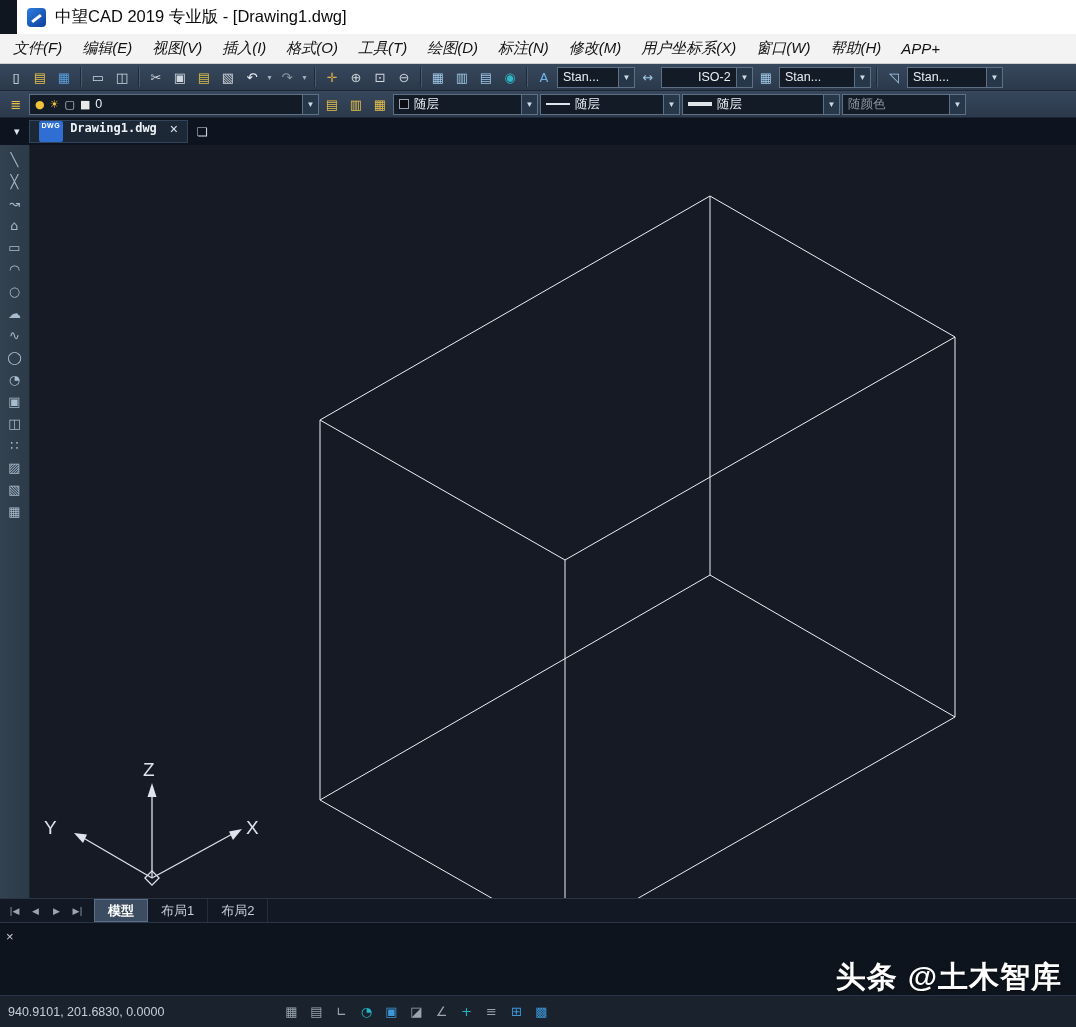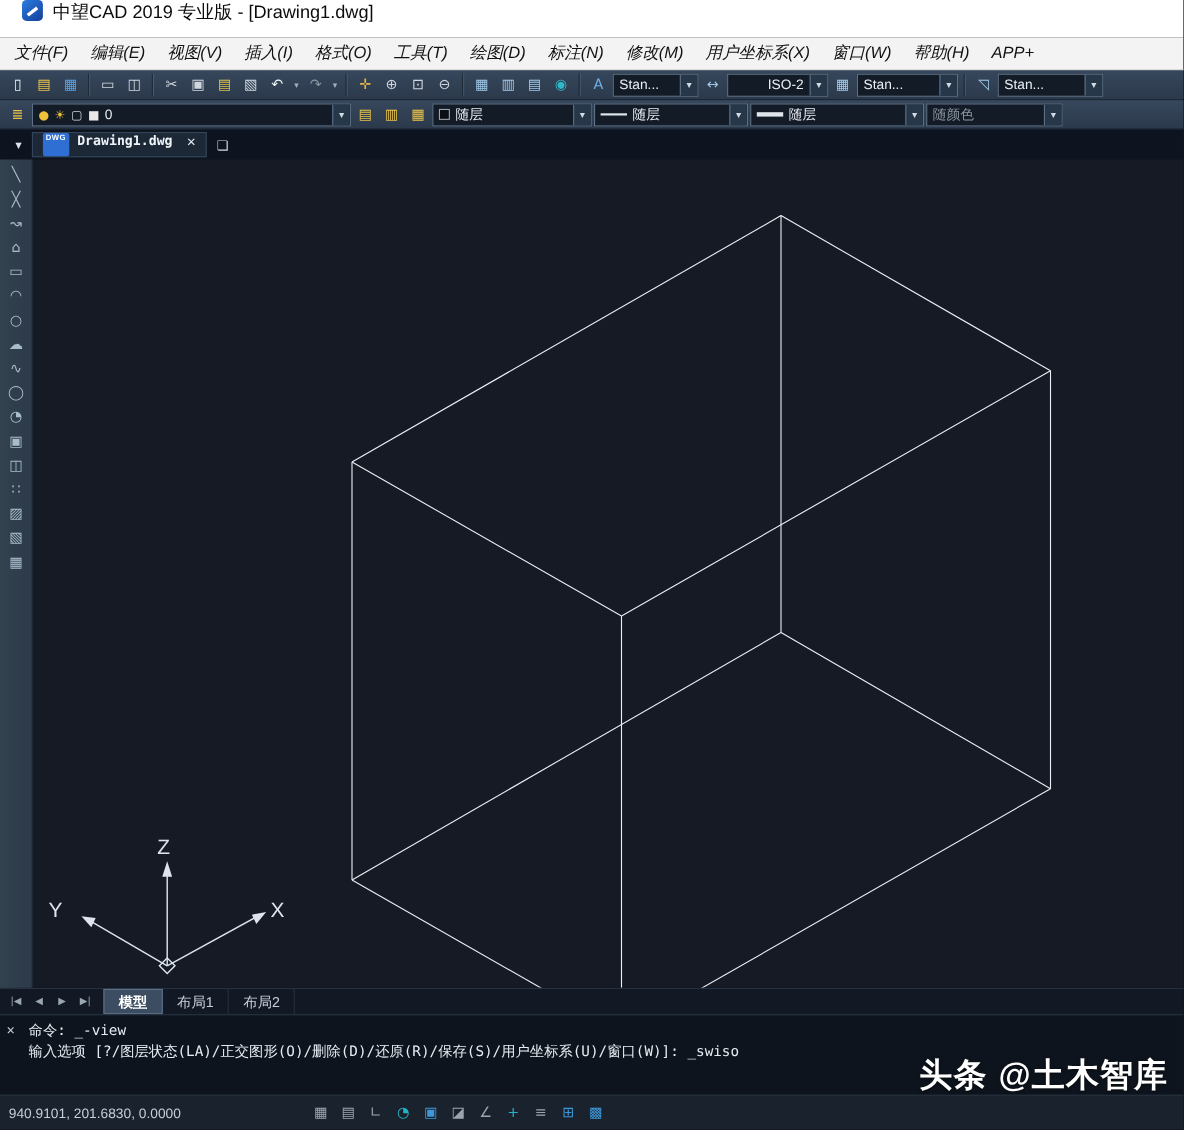--- a/index.html
+++ b/index.html
@@ -1,20 +1,20 @@
 <!DOCTYPE html>
 <html><head>
 <meta charset="utf-8">
 <style>
   * { margin:0; padding:0; box-sizing:border-box; }
   html,body { width:1076px; height:1027px; }
   body { position:relative; overflow:hidden; background:#10161f; font-family:"Liberation Sans",sans-serif; }
 
   
-  .titlebar { height:34px; background:#ffffff; display:flex; gap:9px; padding:0 20px; }
+  .titlebar { height:34px; background:#ffffff; display:flex; align-items:center; gap:9px; padding:0 10px;margin-left:17px; }
   .app-logo { width:19px; height:19px; border-radius:4px; background:linear-gradient(140deg,#2b7de0,#123f9a); position:relative; flex:none; }
   .app-logo::after { content:""; position:absolute; left:4px; top:9px; width:11px; height:3px; background:#fff; transform:rotate(-38deg); }
   .title-text { font-size:16.5px; color:#0b0b0b; }
 
   
   .menubar { height:30px; background:#f3f3f3; border-bottom:1px solid #cfcfcf; display:flex; align-items:stretch; font-size:15px; color:#121212; padding-left:3px; }
   .menu-item { display:flex; align-items:center; padding:0 10px; white-space:nowrap;font-style:italic; }
 
   
   .toolbar { height:27px; background:linear-gradient(#37475c,#2b394b); border-bottom:1px solid #1c2735; display:flex; align-items:center; padding:0 5px; gap:2px; }
@@ -253,24 +253,20 @@
     </div>
   <div id="ltabs">
       <div class="ltab active">模型</div>
       <div class="ltab">布局1</div>
       <div class="ltab">布局2</div>
     </div>
 </div>
 
 <div class="cmdarea">
   <span class="cmd-close">×</span>
-  <div id="cmd-lines">
-      <div class="cmd-line">命令: _-view</div>
-      <div class="cmd-line">输入选项 [?/图层状态(LA)/正交图形(O)/删除(D)/还原(R)/保存(S)/用户坐标系(U)/窗口(W)]: _swiso</div>
-    </div>
 </div>
 
 <div class="statusbar">
   <div class="coords">940.9101, 201.6830, 0.0000</div>
   <div class="status-icons" id="status-icons">
       <div class="st-icon" style="color: rgb(154, 165, 177);">▦</div>
       <div class="st-icon" style="color: rgb(154, 165, 177);">▤</div>
       <div class="st-icon" style="color: rgb(154, 165, 177);">∟</div>
       <div class="st-icon" style="color: rgb(35, 181, 197);">◔</div>
       <div class="st-icon" style="color: rgb(62, 151, 216);">▣</div>

